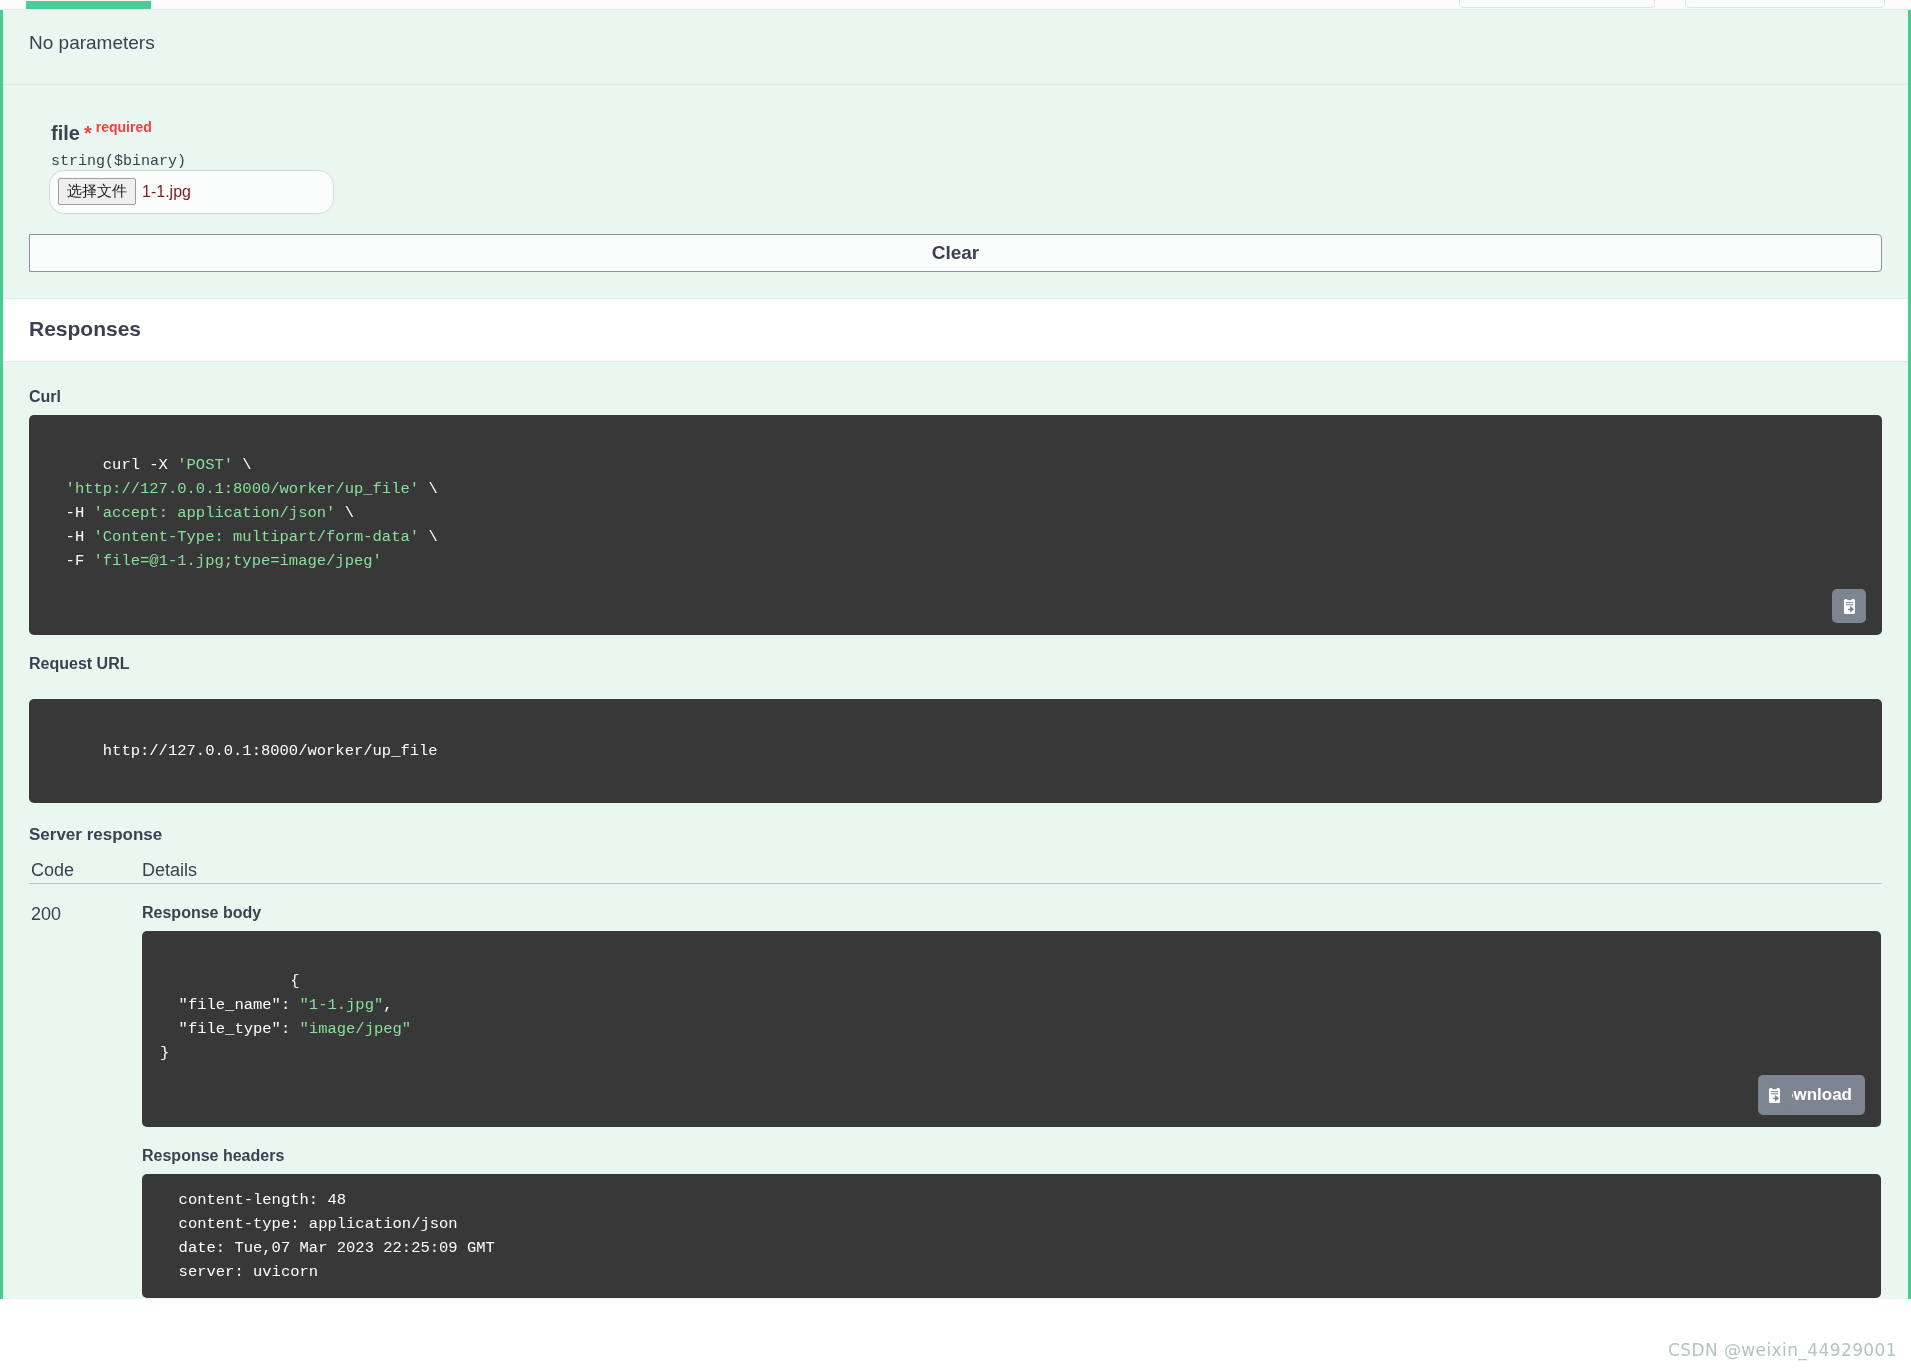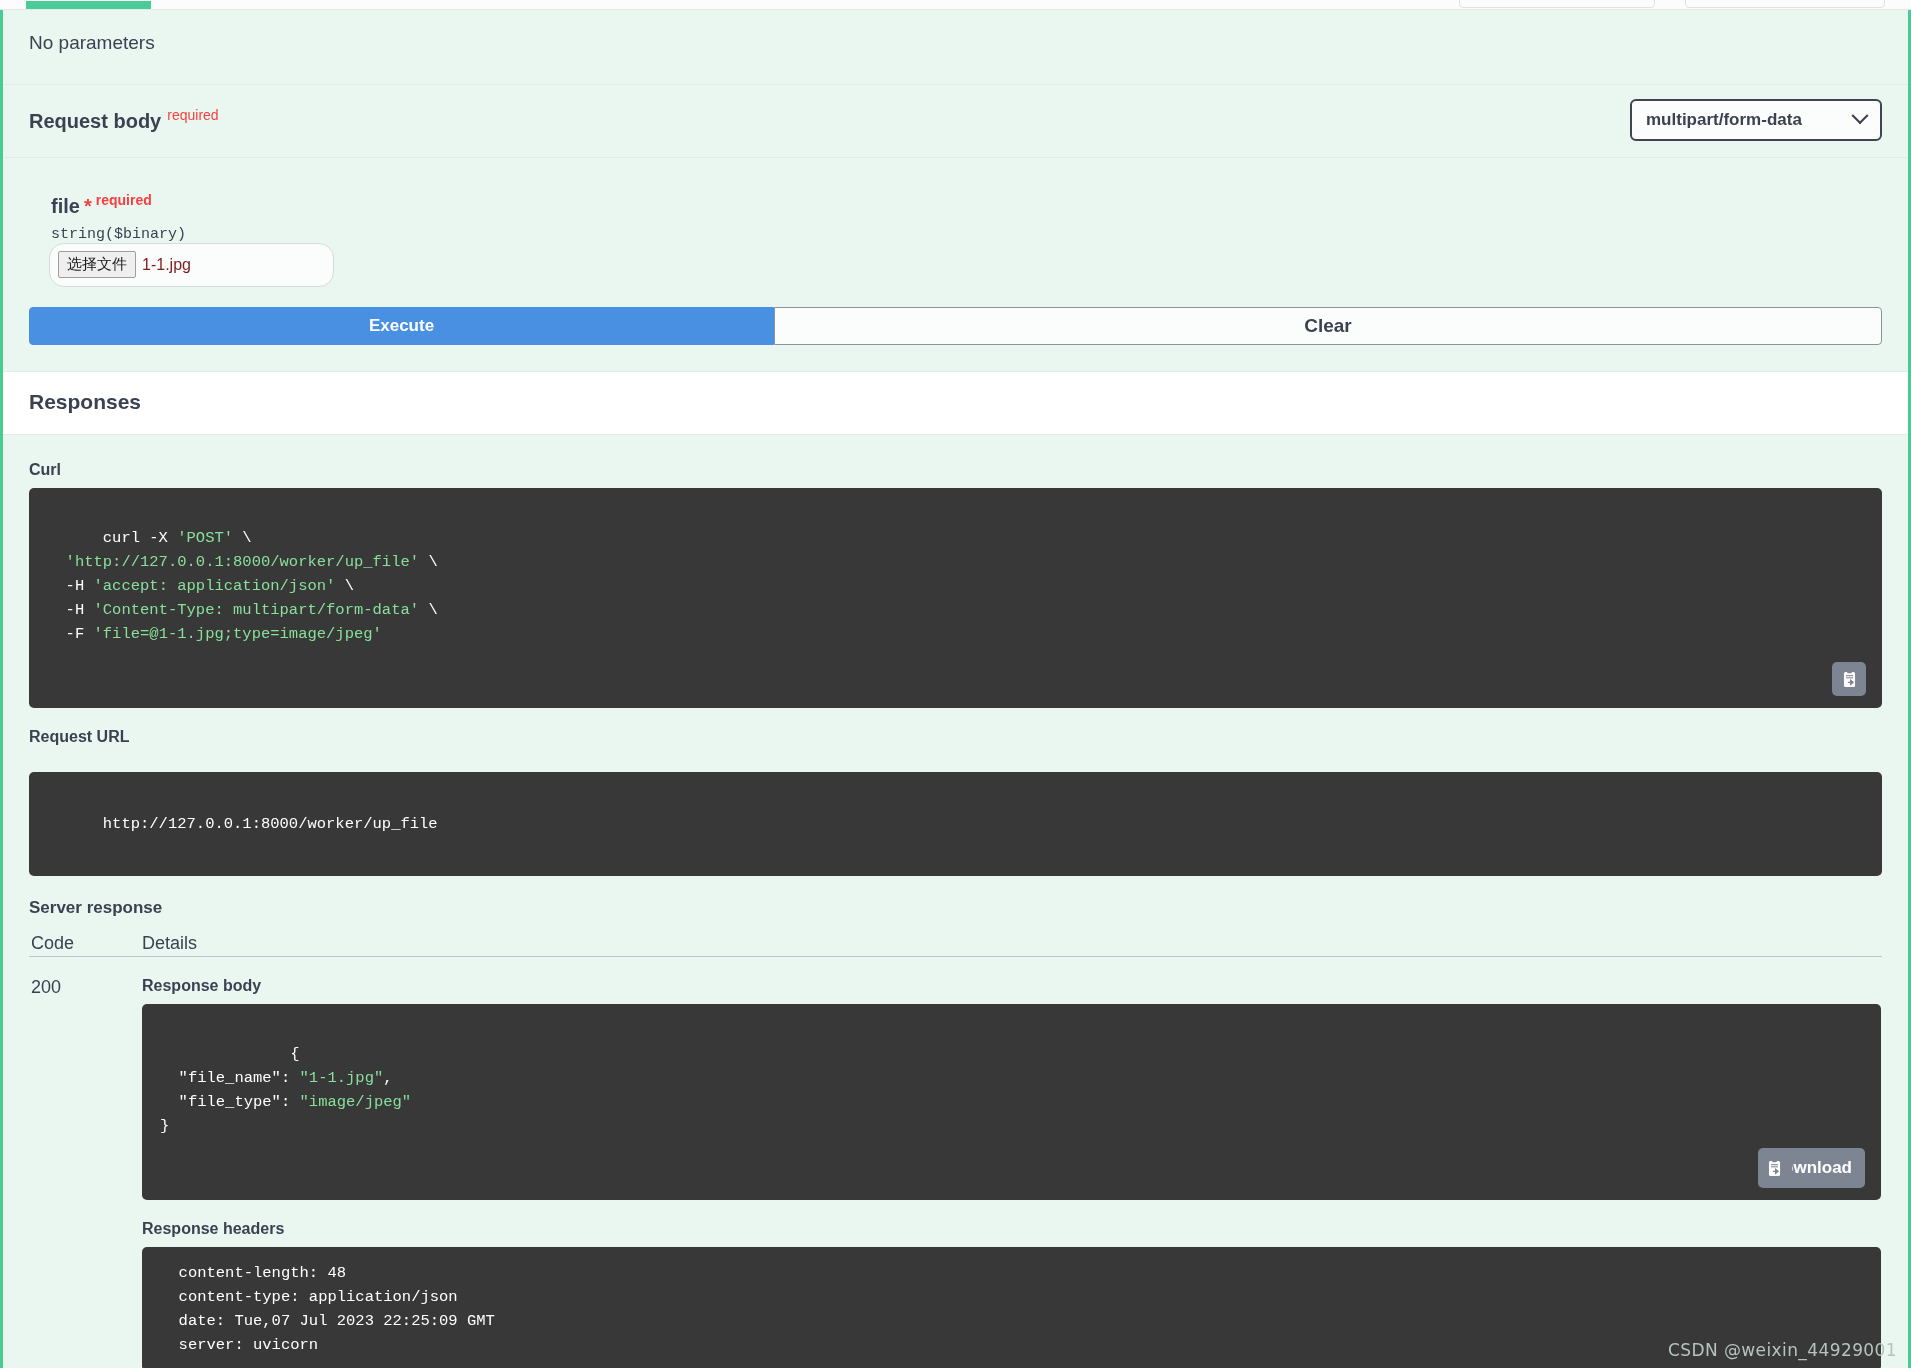--- a/index.html
+++ b/index.html
@@ -284,45 +284,35 @@
 <div class="top-stub">
   <div class="stub-btn a"></div>
   <div class="stub-btn b"></div>
   <div class="tab-underline"></div>
 </div>
 
 <div class="opblock">
 
   <div class="no-params">No parameters</div>
 
-  <div class="reqbody-bar">
-    <div class="reqbody-title">
-      <span>Request body</span><span class="req-flag">required</span>
-    </div>
-    <div class="content-select">
-      <span>multipart/form-data</span>
-      <span class="chev"></span>
-    </div>
-  </div>
 
   <div class="param-zone">
     <div class="param-name-col">
       <div class="param-name">
         <span>file</span><span class="param-star">*</span><span class="param-required">required</span>
       </div>
       <div class="param-type">string($binary)</div>
     </div>
     <div class="file-input-box">
       <span class="file-choose-btn">选择文件</span>
       <span class="file-name">1-1.jpg</span>
     </div>
   </div>
 
   <div class="btn-row">
-    <div class="btn-execute">Execute</div>
     <div class="btn-clear">Clear</div>
   </div>
 
   <div class="resp-header-band">
     <h4>Responses</h4>
   </div>
 
   <div class="results">
 
     <div class="label">Curl</div>
@@ -382,21 +372,21 @@
                 </div>
                 <div class="download-btn">Download</div>
               </div>
             </div>
 
             <div class="spacer-20"></div>
 
             <div class="label">Response headers</div>
             <div class="code-block"><span>  content-length: 48
   content-type: application/json
-  date: Tue,07 Jul 2023 22:25:09 GMT
+  date: Tue,07 Mar 2023 22:25:09 GMT
   server: uvicorn</span></div>
 
           </td>
         </tr>
       </tbody>
     </table>
 
   </div>
 </div>
 

